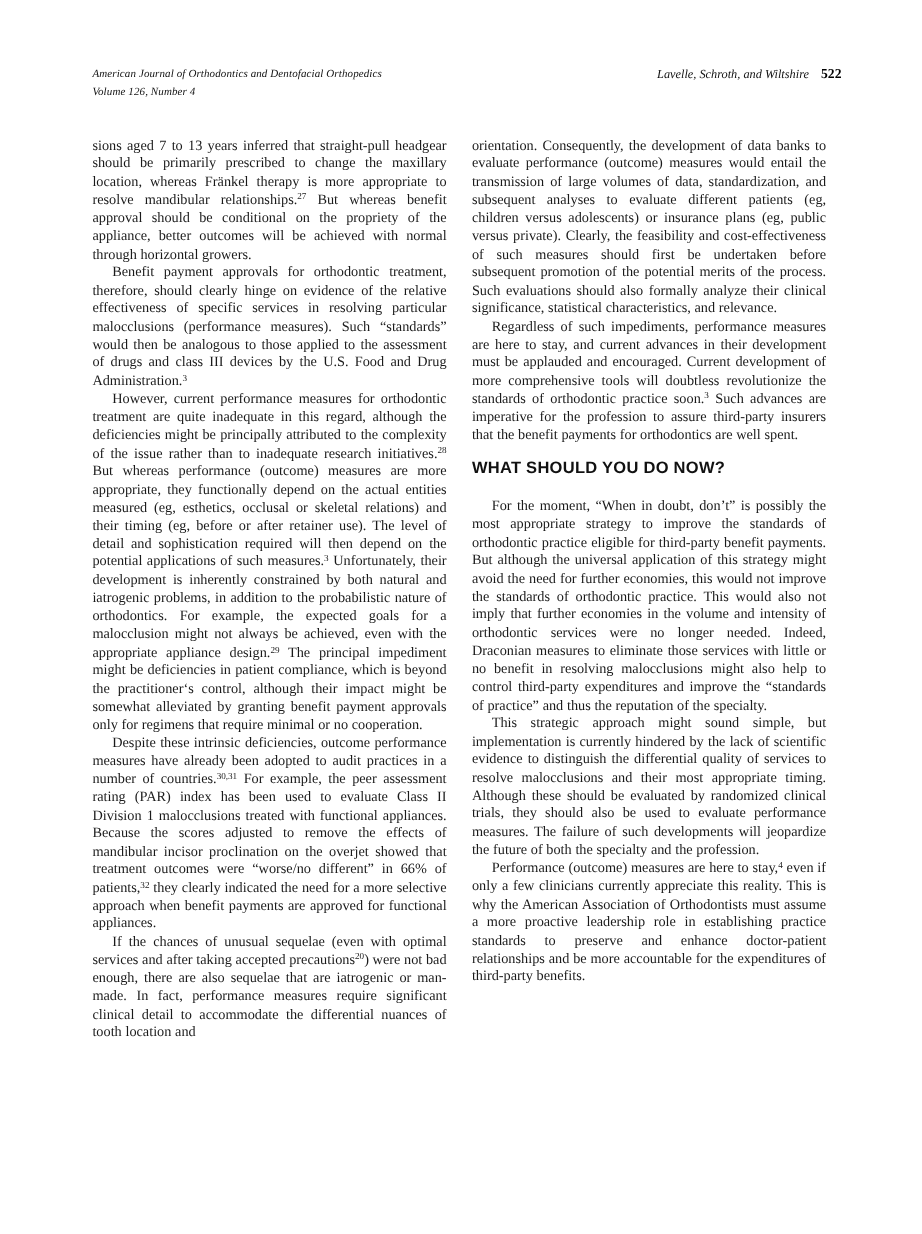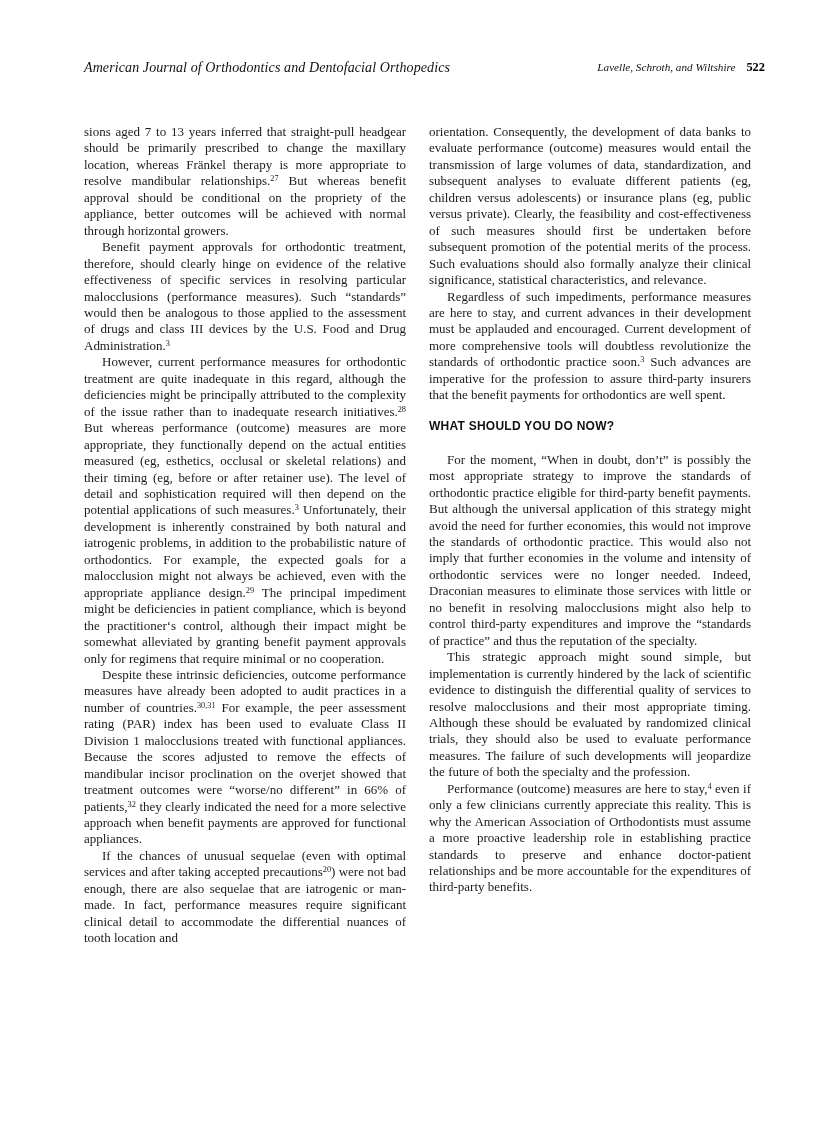--- a/index.html
+++ b/index.html
@@ -23,21 +23,21 @@
     position: absolute;
     left: 84px;
     top: 60px;
     width: 681px;
     display: flex;
     justify-content: space-between;
     align-items: flex-start;
   }
   .rh-left {
     font-style: italic;
-    font-size: 14px;
+    font-size: 10px;
     line-height: 15.5px;
     letter-spacing: 0.1px;
     color: #111;
   }
   .rh-right {
     display: flex;
     align-items: baseline;
     gap: 11px;
     font-size: 11.2px;
     line-height: 15.5px;
@@ -82,37 +82,38 @@
 
   sup {
     font-size: 0.64em;
     line-height: 0;
     vertical-align: 0.46em;
   }
 
   h2.section-head {
     margin: 14px 0 0 0;
     font-family: "Liberation Sans", "DejaVu Sans", sans-serif;
-    font-size: 12px;
+    font-size: 15px;
     font-weight: bold;
     letter-spacing: 0.25px;
     line-height: 16px;
     text-align: left;
     color: #111;
   }
   h2.section-head + p.para { margin-top: 18px; }
 </style>
 </head>
 <body>
 
 <div class="page">
 
   <div class="running-head">
     <div class="rh-left">
       <div class="journal-line">American Journal of Orthodontics and Dentofacial Orthopedics</div>
+      <div class="volume-line">Volume 126, Number 4</div>
     </div>
     <div class="rh-right">
       <span class="rh-authors">Lavelle, Schroth, and Wiltshire</span>
       <span class="rh-pageno">522</span>
     </div>
   </div>
 
   <div class="columns">
     <div class="col" id="col-left">
         <p class="para no-indent">sions aged 7 to 13 years inferred that straight-pull headgear should be primarily prescribed to change the maxillary location, whereas Fränkel therapy is more appropriate to resolve mandibular relationships.<sup>27</sup> But whereas benefit approval should be conditional on the propriety of the appliance, better outcomes will be achieved with normal through horizontal growers.</p>

